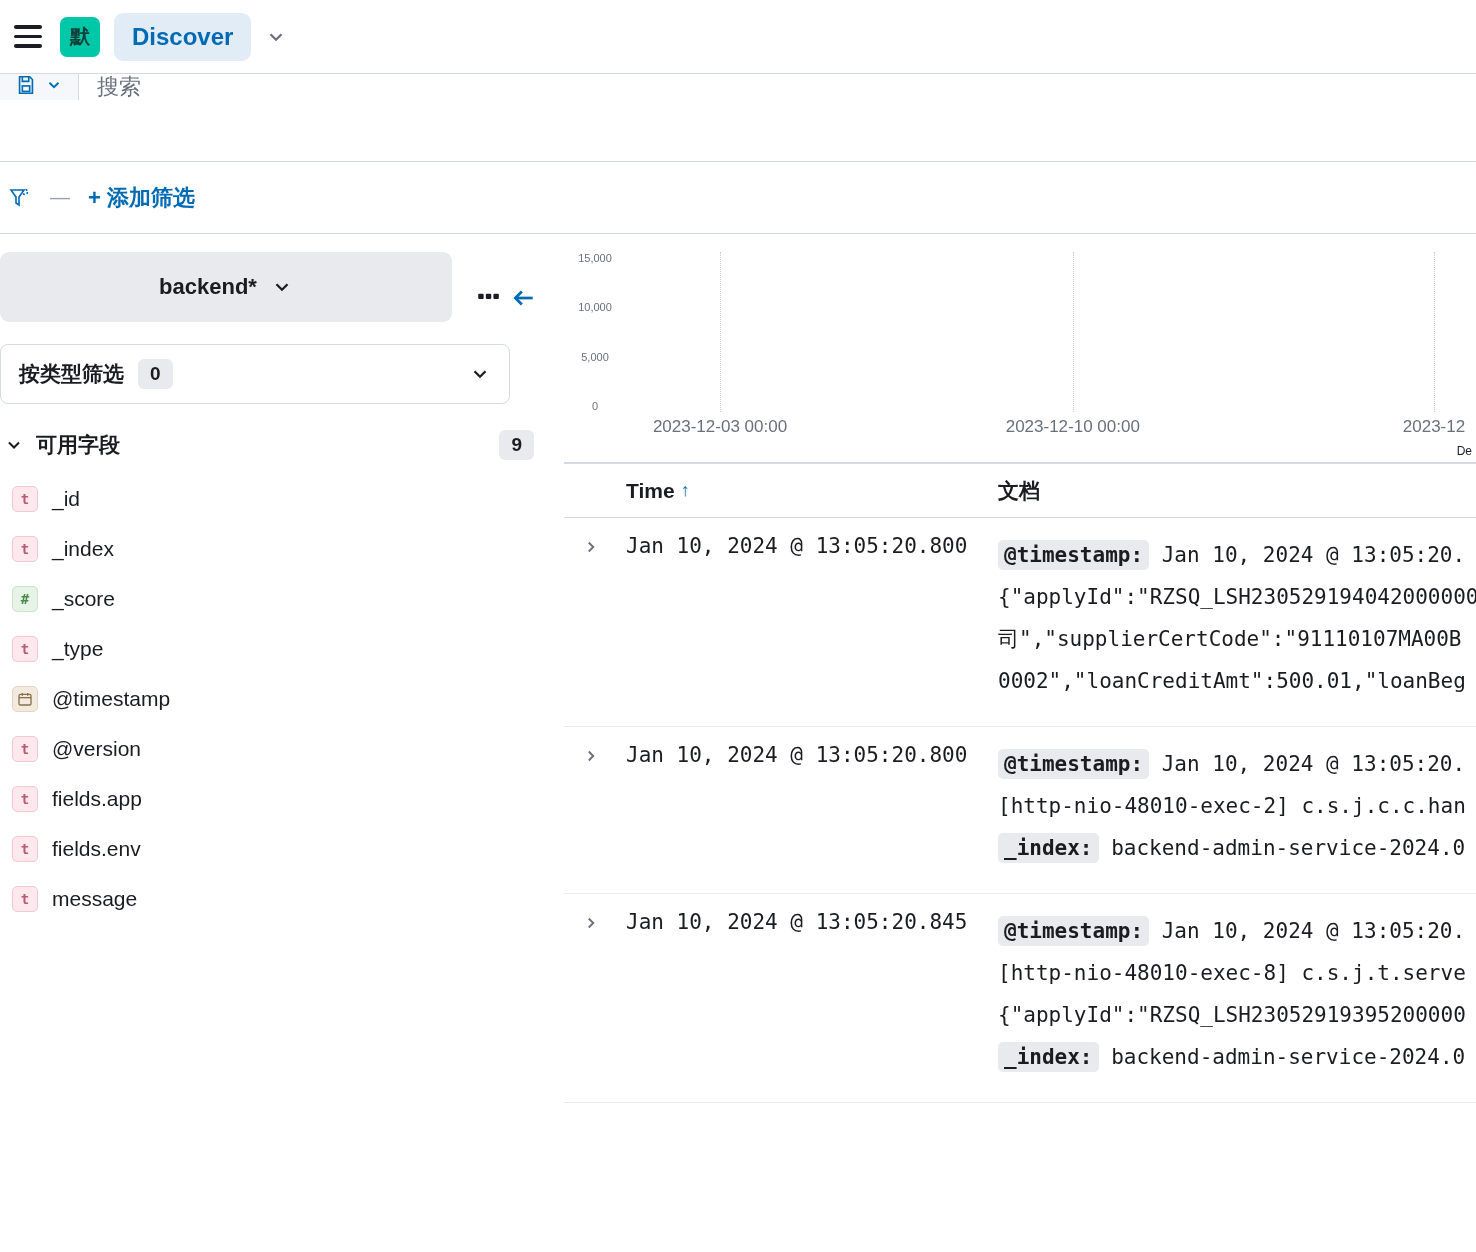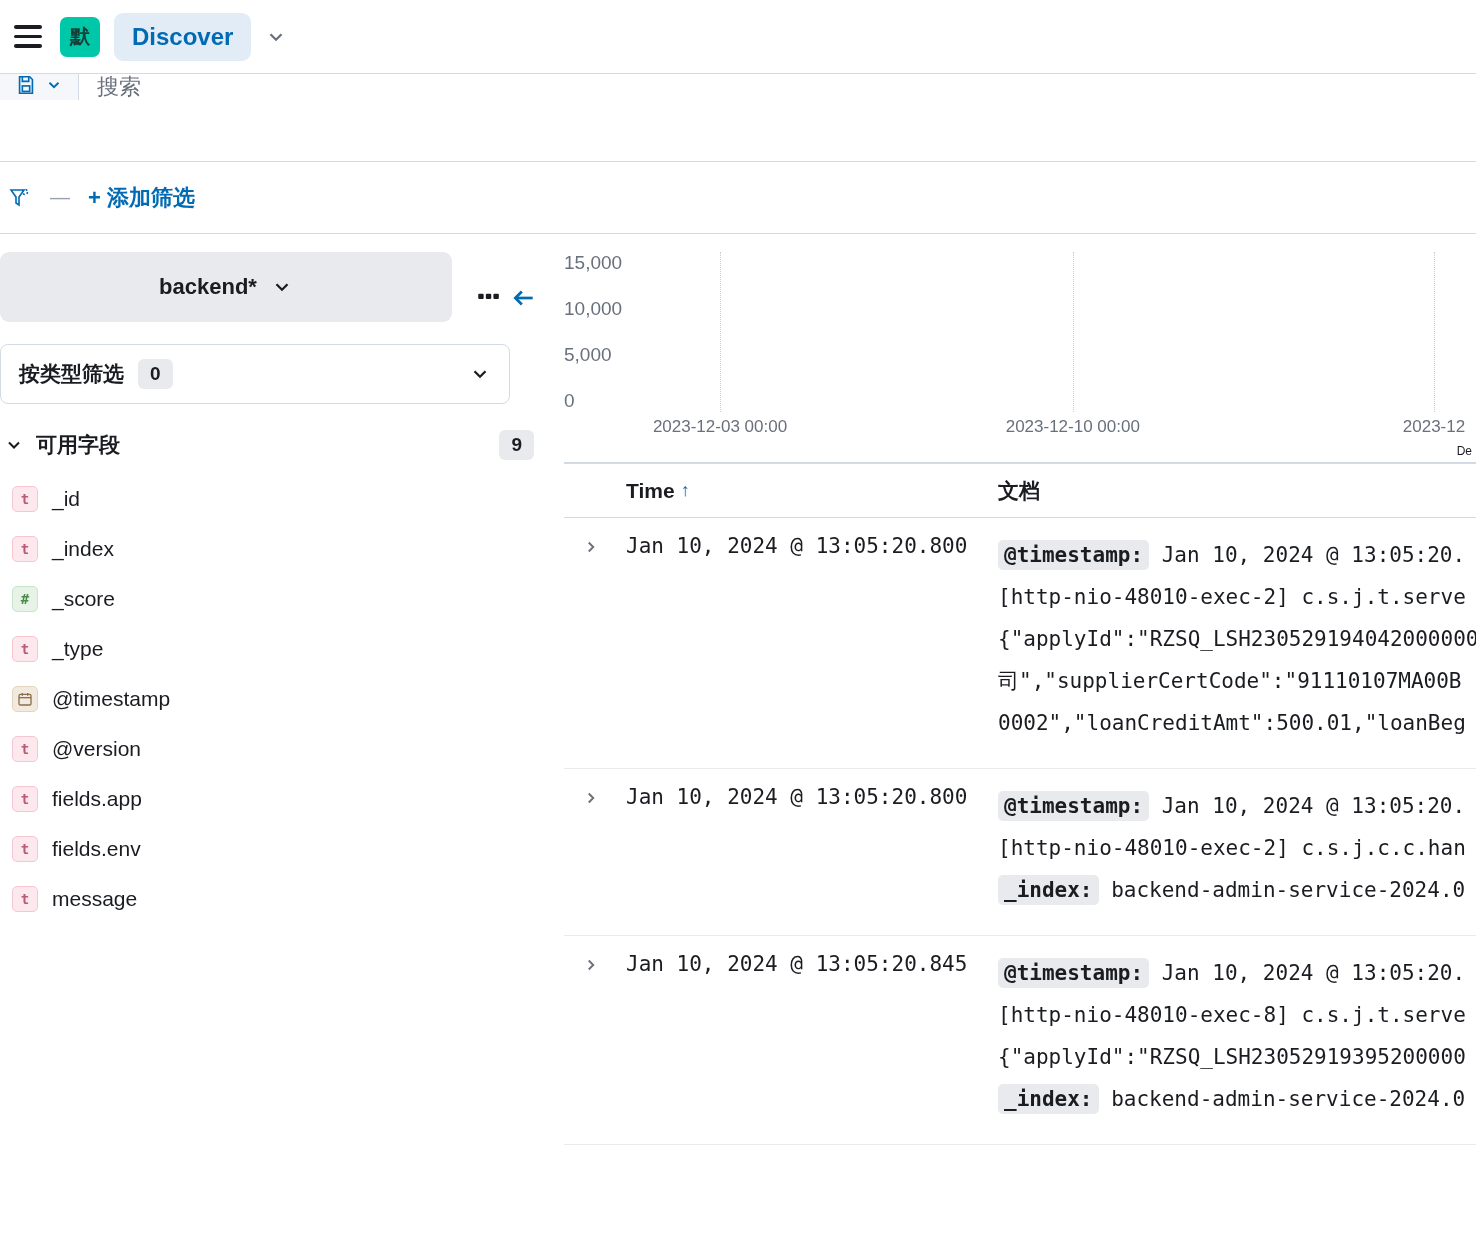--- a/index.html
+++ b/index.html
@@ -42,21 +42,21 @@
 .field-list { list-style: none; }
 .field-item { display: flex; align-items: center; gap: 14px; padding: 12px 10px 12px 12px; font-size: 21px; cursor: pointer; }
 .field-type-badge { width: 26px; height: 26px; border-radius: 5px; display: flex; align-items: center; justify-content: center; font-size: 14px; font-weight: 700; font-family: monospace; }
 .ft-t { background: #fde9ed; color: #b95a79; border: 1px solid #f5c7d3; }
 .ft-n { background: #e6f3e6; color: #4a8a4a; border: 1px solid #c9e5c9; }
 .ft-d { background: #f3eadf; color: #8b6f4a; border: 1px solid #e5d5be; }
 .main { flex: 1; padding: 18px 0 0 12px; overflow: hidden; }
 .hits { font-size: 26px; display: flex; align-items: baseline; gap: 8px; padding: 10px 0 18px 0; }
 .hits strong { font-size: 28px; font-weight: 800; }
 .chart-area { height: 200px; position: relative; margin-bottom: 10px; }
-.y-ticks { position: absolute; left: 0; top: 0; height: 160px; width: 70px; display: flex; flex-direction: column; justify-content: space-between; align-items: flex-start; font-size: 19px; color: #69707d; padding-right: 8px; }
+.y-ticks { position: absolute; left: 0; top: 0; height: 160px; width: 70px; display: flex; flex-direction: column; justify-content: space-between; align-items: center; font-size: 11px; color: #69707d; padding-right: 8px; }
 .chart-plot { position: absolute; left: 72px; right: 0; top: 0; height: 160px; }
 .chart-plot .vline { position: absolute; top: 0; bottom: 0; width: 0; border-left: 1px dotted #c9ced6; }
 .x-ticks { position: absolute; left: 72px; right: 0; top: 165px; display: flex; font-size: 17px; color: #69707d; }
 .x-ticks span { position: absolute; transform: translateX(-50%); white-space: nowrap; }
 .chart-footer { position: absolute; right: 4px; top: 192px; font-size: 12px; color: #1a1c21; }
 .table-head { display: flex; border-top: 2px solid #d3dae6; border-bottom: 1px solid #d3dae6; height: 56px; align-items: center; font-weight: 700; font-size: 21px; }
 .th-expand { width: 54px; }
 .th-time { width: 380px; padding-left: 8px; display: flex; align-items: center; gap: 6px; }
 .th-time .sort-arrow { color: #006bb4; font-size: 18px; }
 .th-doc { flex: 1; }
@@ -245,21 +245,20 @@
     <div class="table-body" id="table-body">
         <div class="tr">
           <div class="td-expand">
             <svg width="18" height="18" viewBox="0 0 24 24" fill="none" stroke="#69707d" stroke-width="2.5">
               <polyline points="9 6 15 12 9 18"></polyline>
             </svg>
           </div>
           <div class="td-time">Jan 10, 2024 @ 13:05:20.800</div>
           <div class="td-doc">
             <div><span class="doc-field-tag">@timestamp:</span><span> Jan 10, 2024 @ 13:05:20.</span></div>
-            <div><span>[http-nio-48010-exec-2] c.s.j.t.serve</span></div>
             <div><span>{"applyId":"RZSQ_LSH230529194042000000</span></div>
             <div><span>司","supplierCertCode":"91110107MA00B</span></div>
             <div><span>0002","loanCreditAmt":500.01,"loanBeg</span></div>
           </div>
         </div>
         <div class="tr">
           <div class="td-expand">
             <svg width="18" height="18" viewBox="0 0 24 24" fill="none" stroke="#69707d" stroke-width="2.5">
               <polyline points="9 6 15 12 9 18"></polyline>
             </svg>

